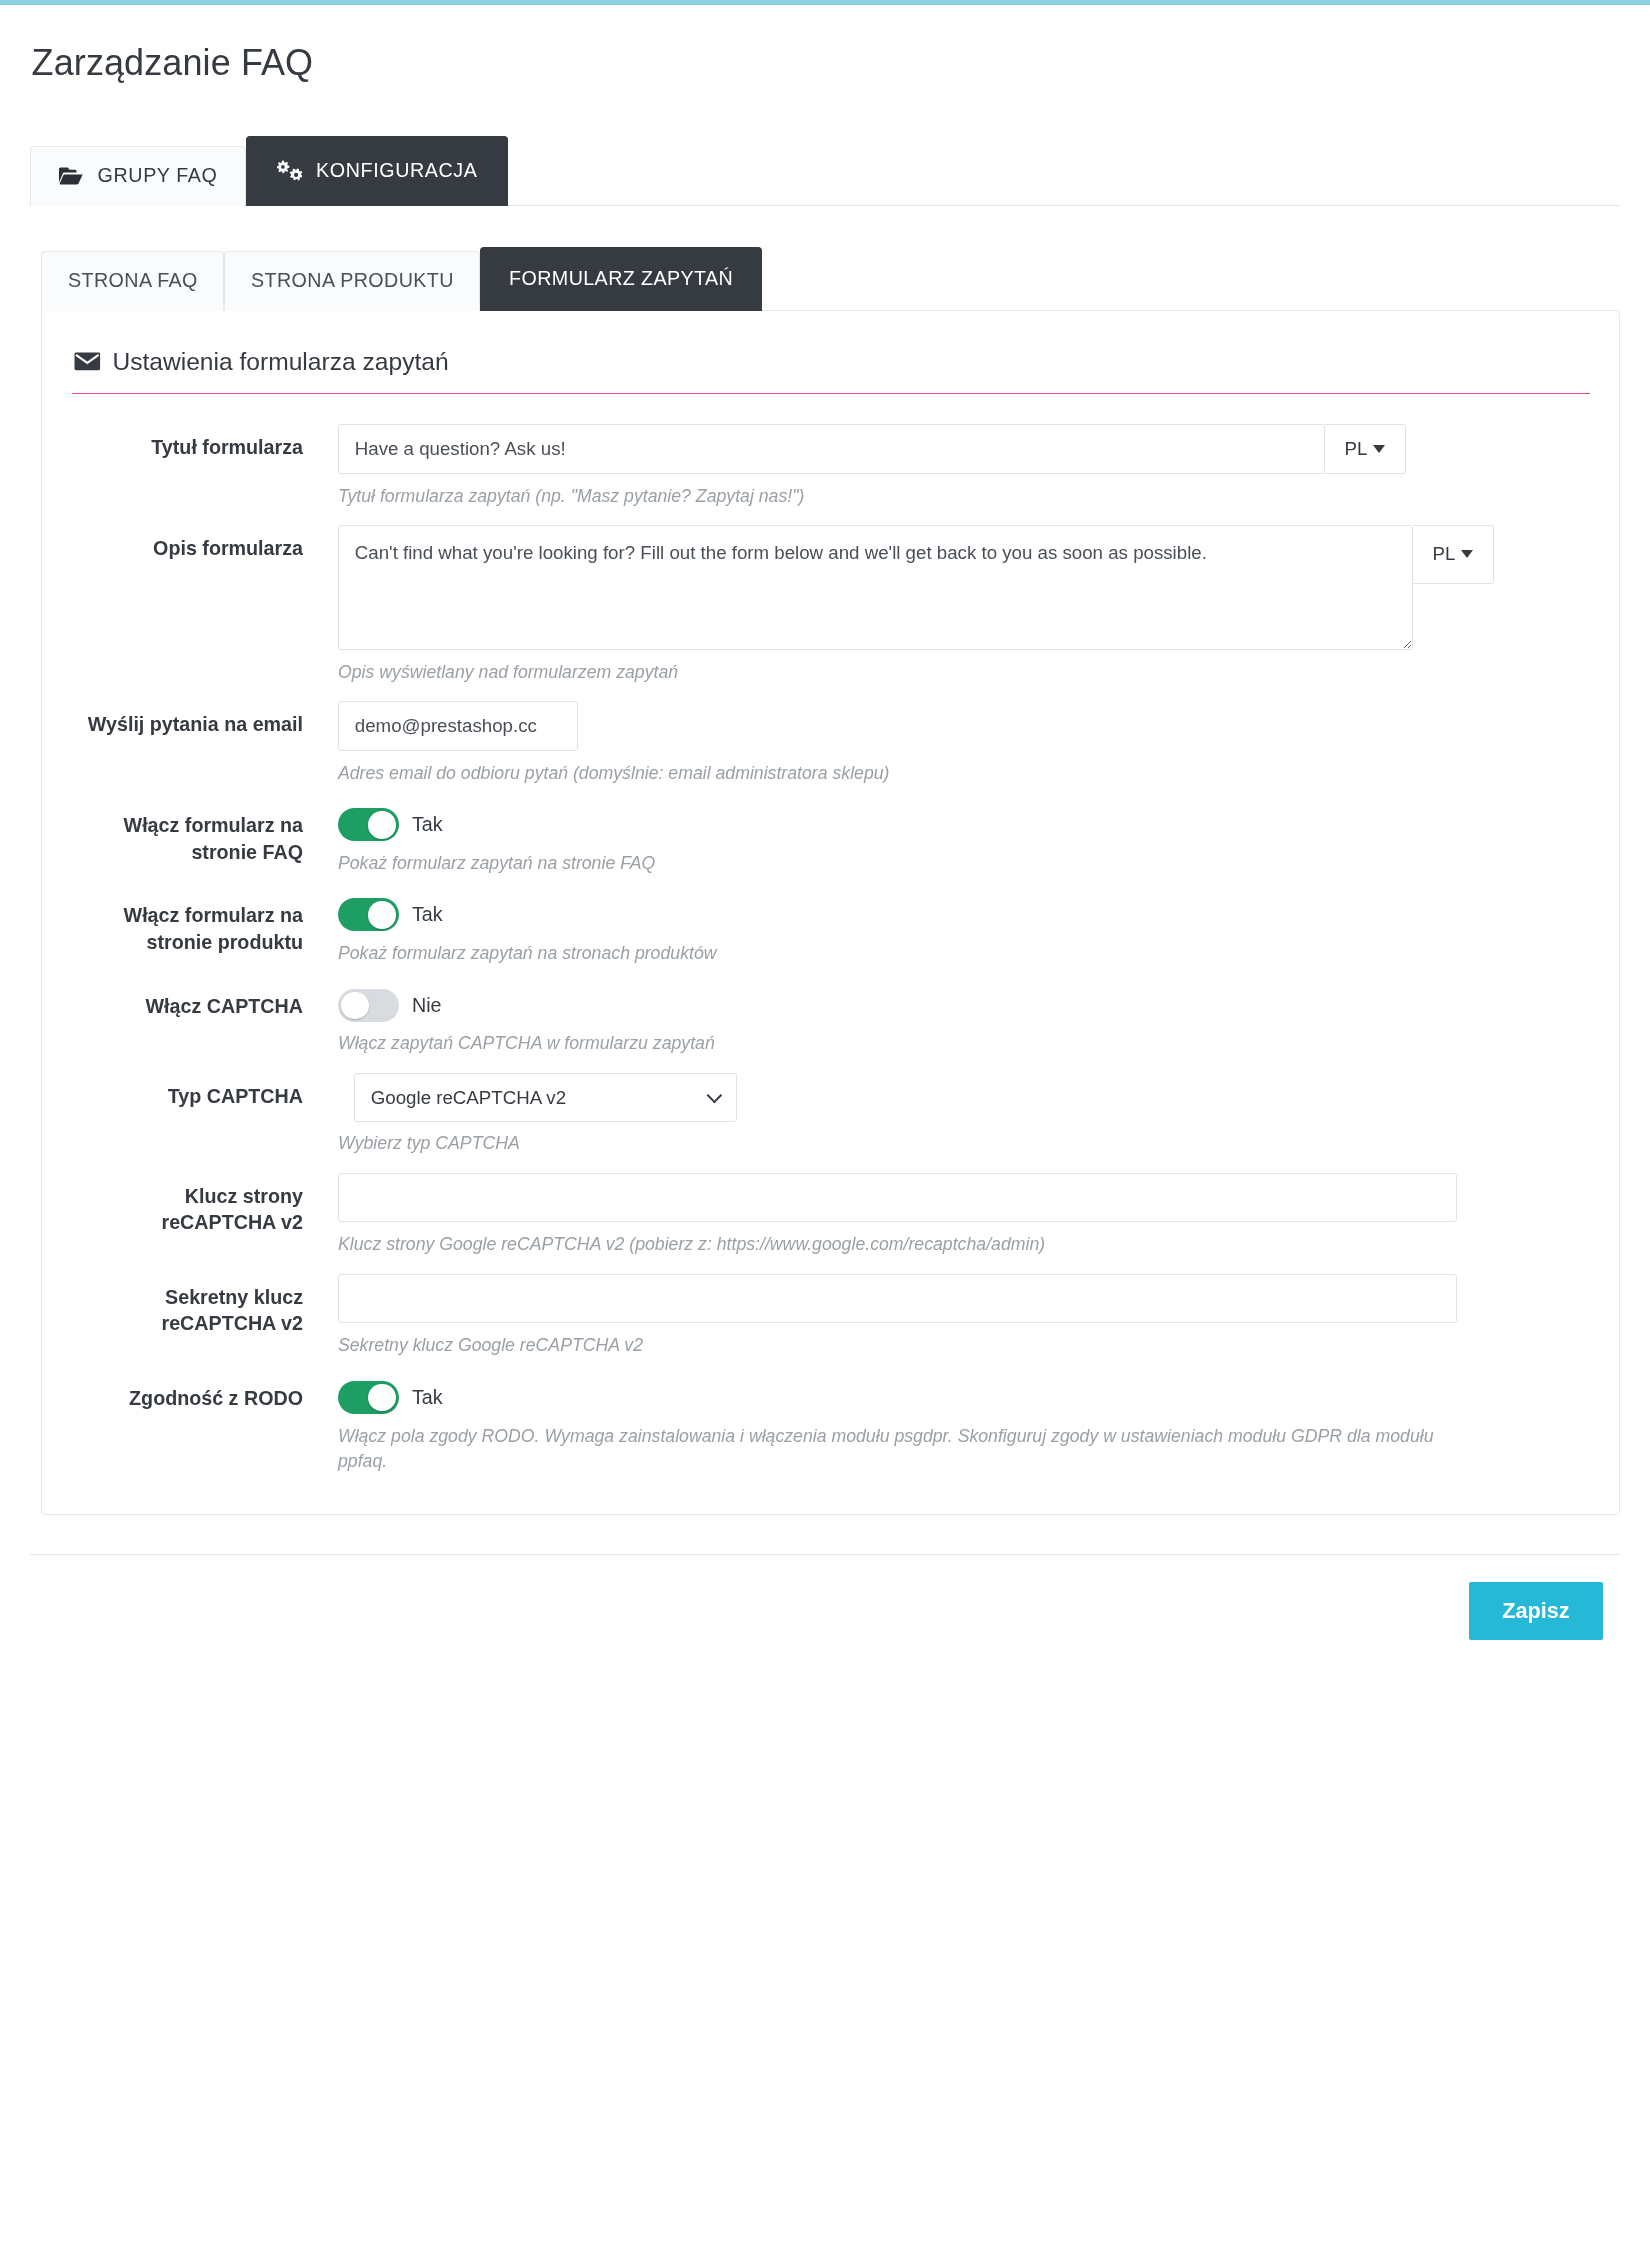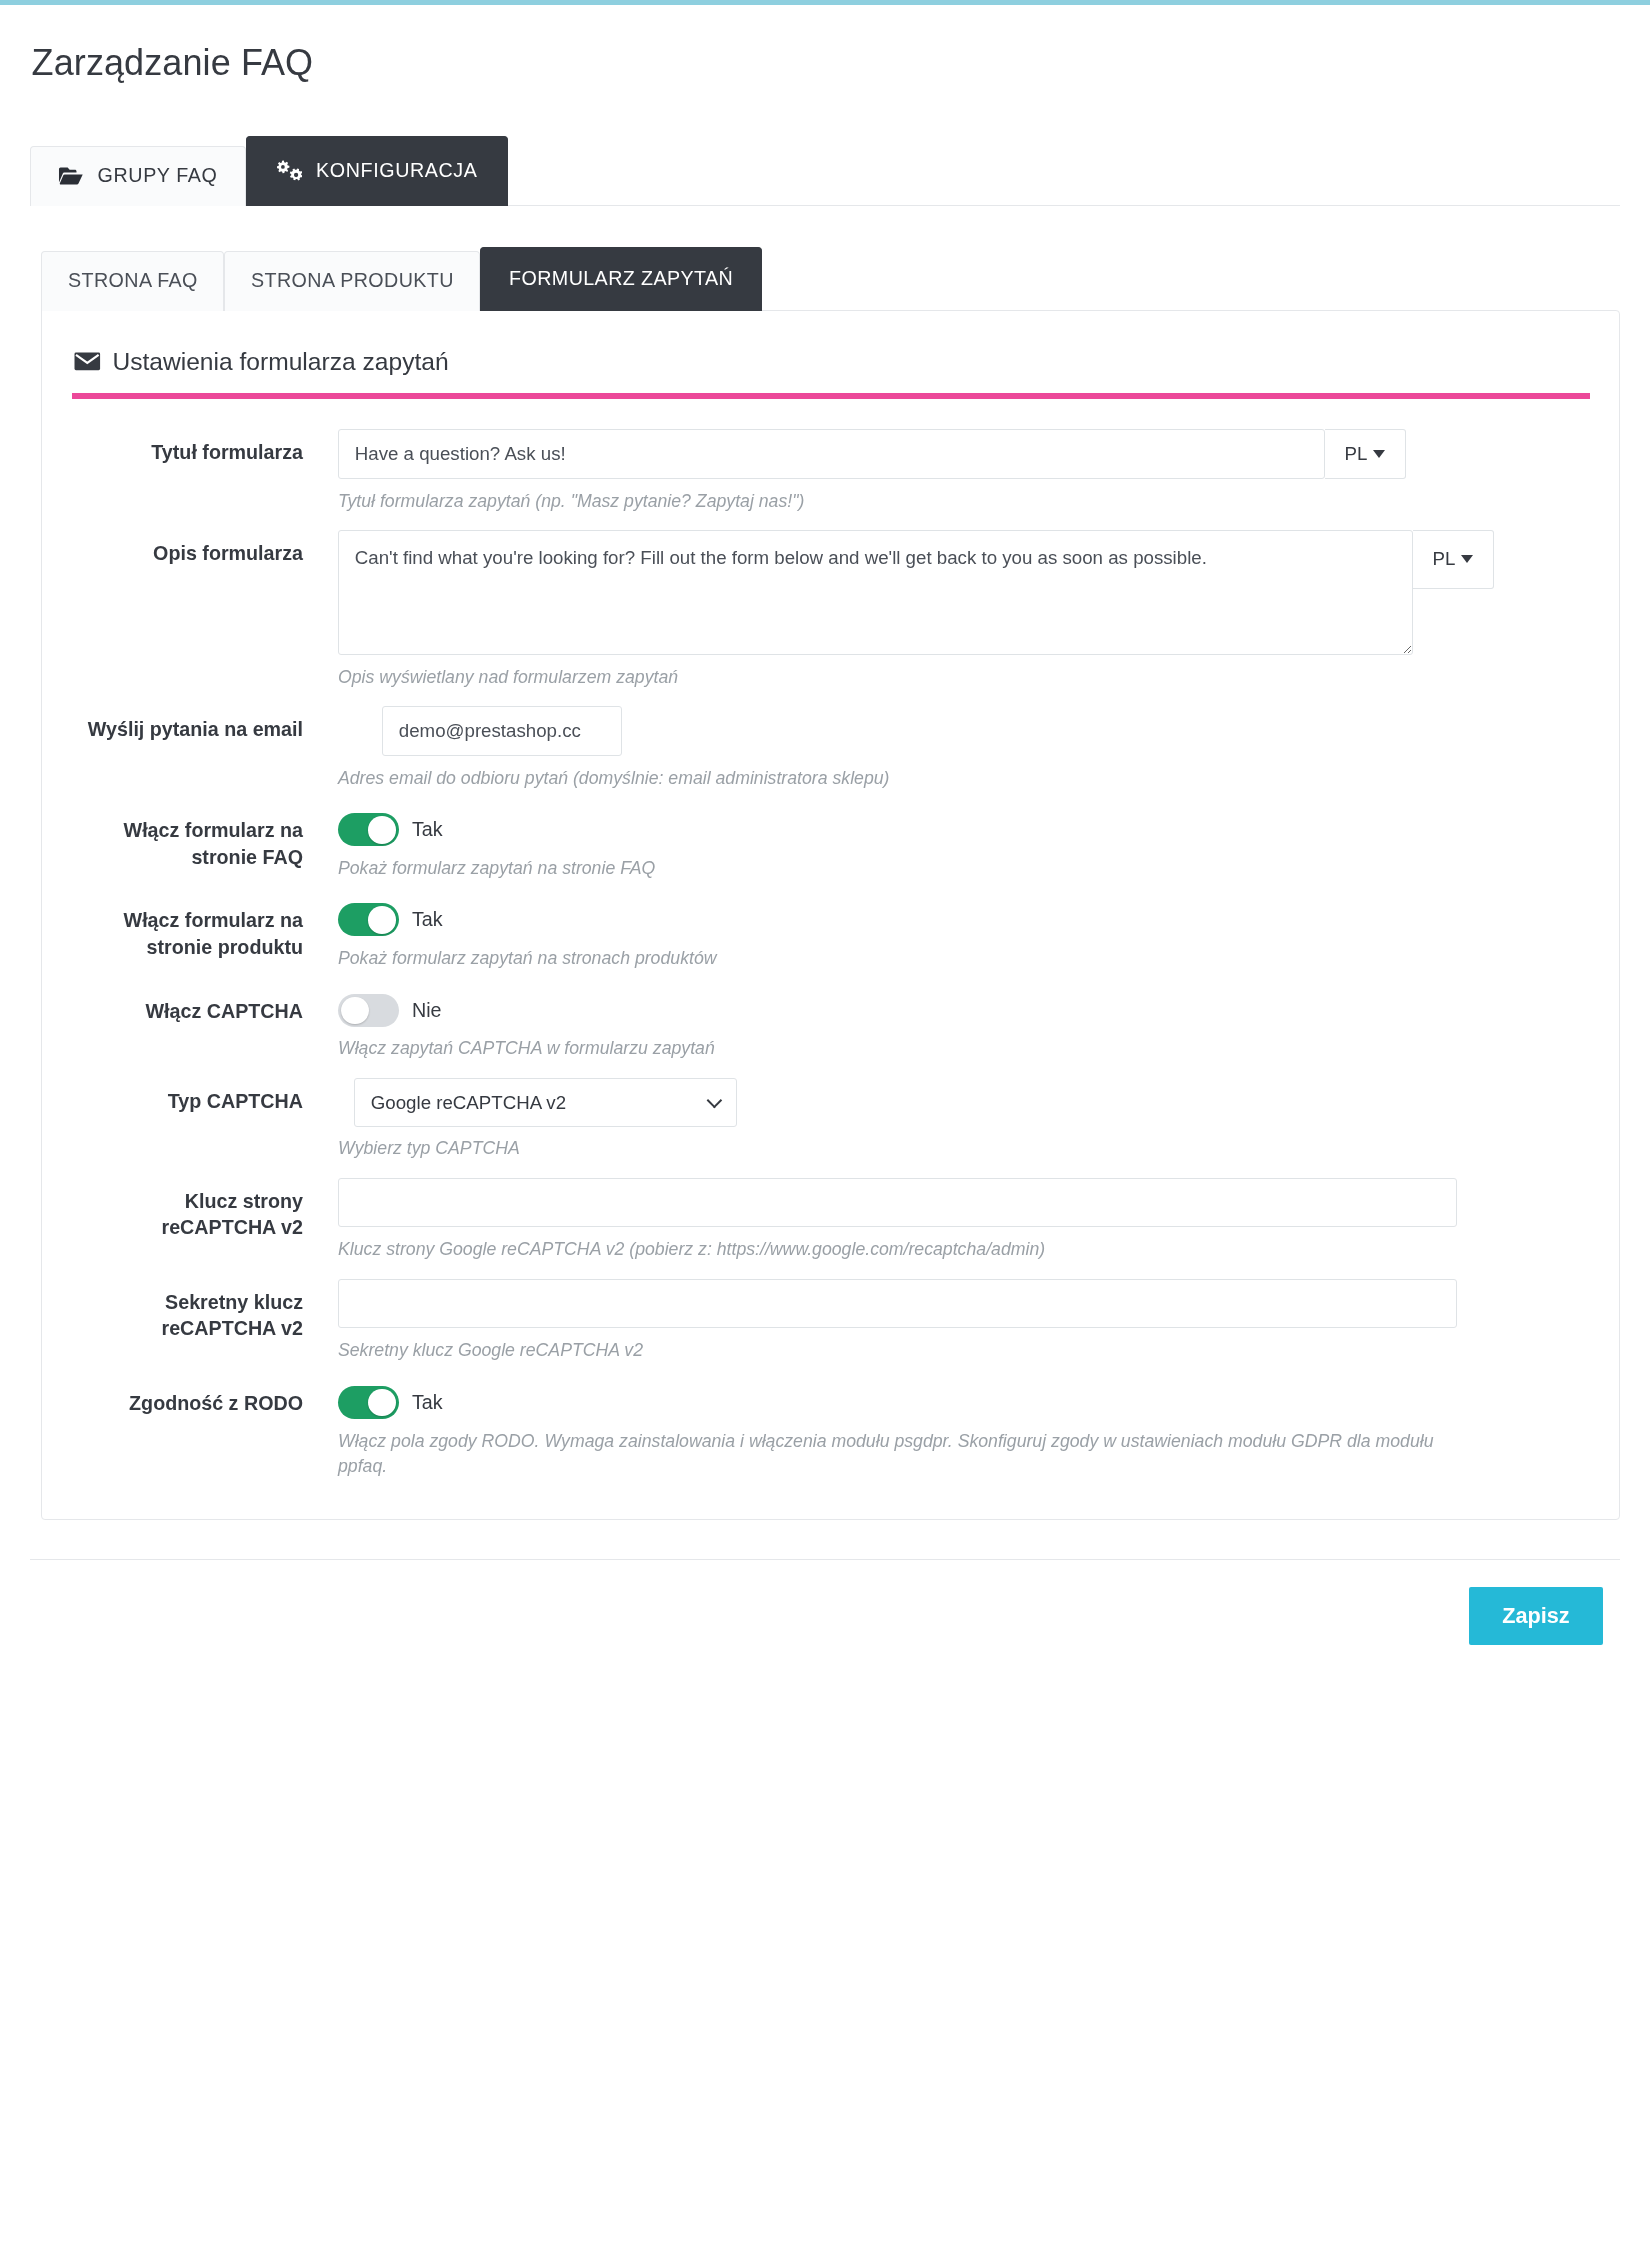--- a/index.html
+++ b/index.html
@@ -106,21 +106,21 @@
     margin-top: -1px;
     padding: 33px 29.6px 39px 29.6px;
   }
   .panel-head {
     display: flex;
     align-items: center;
     gap: 11.8px;
     font-size: 24.6px;
     color: #363a41;
     padding: 3.9px 0 17.7px 2px;
-    border-bottom: 6px solid #ec4899;
+    border-bottom: 1px solid #ec4899;
     margin-bottom: 13.8px;
   }
   .panel-head .env { display: inline-flex; align-items: center; }
 
   
   .form-row {
     display: flex;
     align-items: flex-start;
     padding: 15.8px 0 0 0;
   }
@@ -149,21 +149,21 @@
     font-size: 18.7px;
     color: #4a4f57;
     border: 1px solid #dfe3e6;
     border-radius: 3px;
     padding: 12.8px 15.8px;
     outline: none;
     background: #fff;
   }
   .w-title { width: 987px; border-radius: 3px 0 0 3px; }
   .w-desc { width: 1075px; height: 125px; resize: vertical; border-radius: 3px 0 0 3px; line-height: 1.45; }
-  .w-email { width: 240px; margin-left: 44px; }
+  .w-email { width: 240px; }
   .w-wide { width: 1119px; }
   .lang-btn {
     width: 81px;
     border: 1px solid #dfe3e6;
     border-left: none;
     border-radius: 0 3px 3px 0;
     background: #fff;
     display: flex;
     align-items: center;
     justify-content: center;

